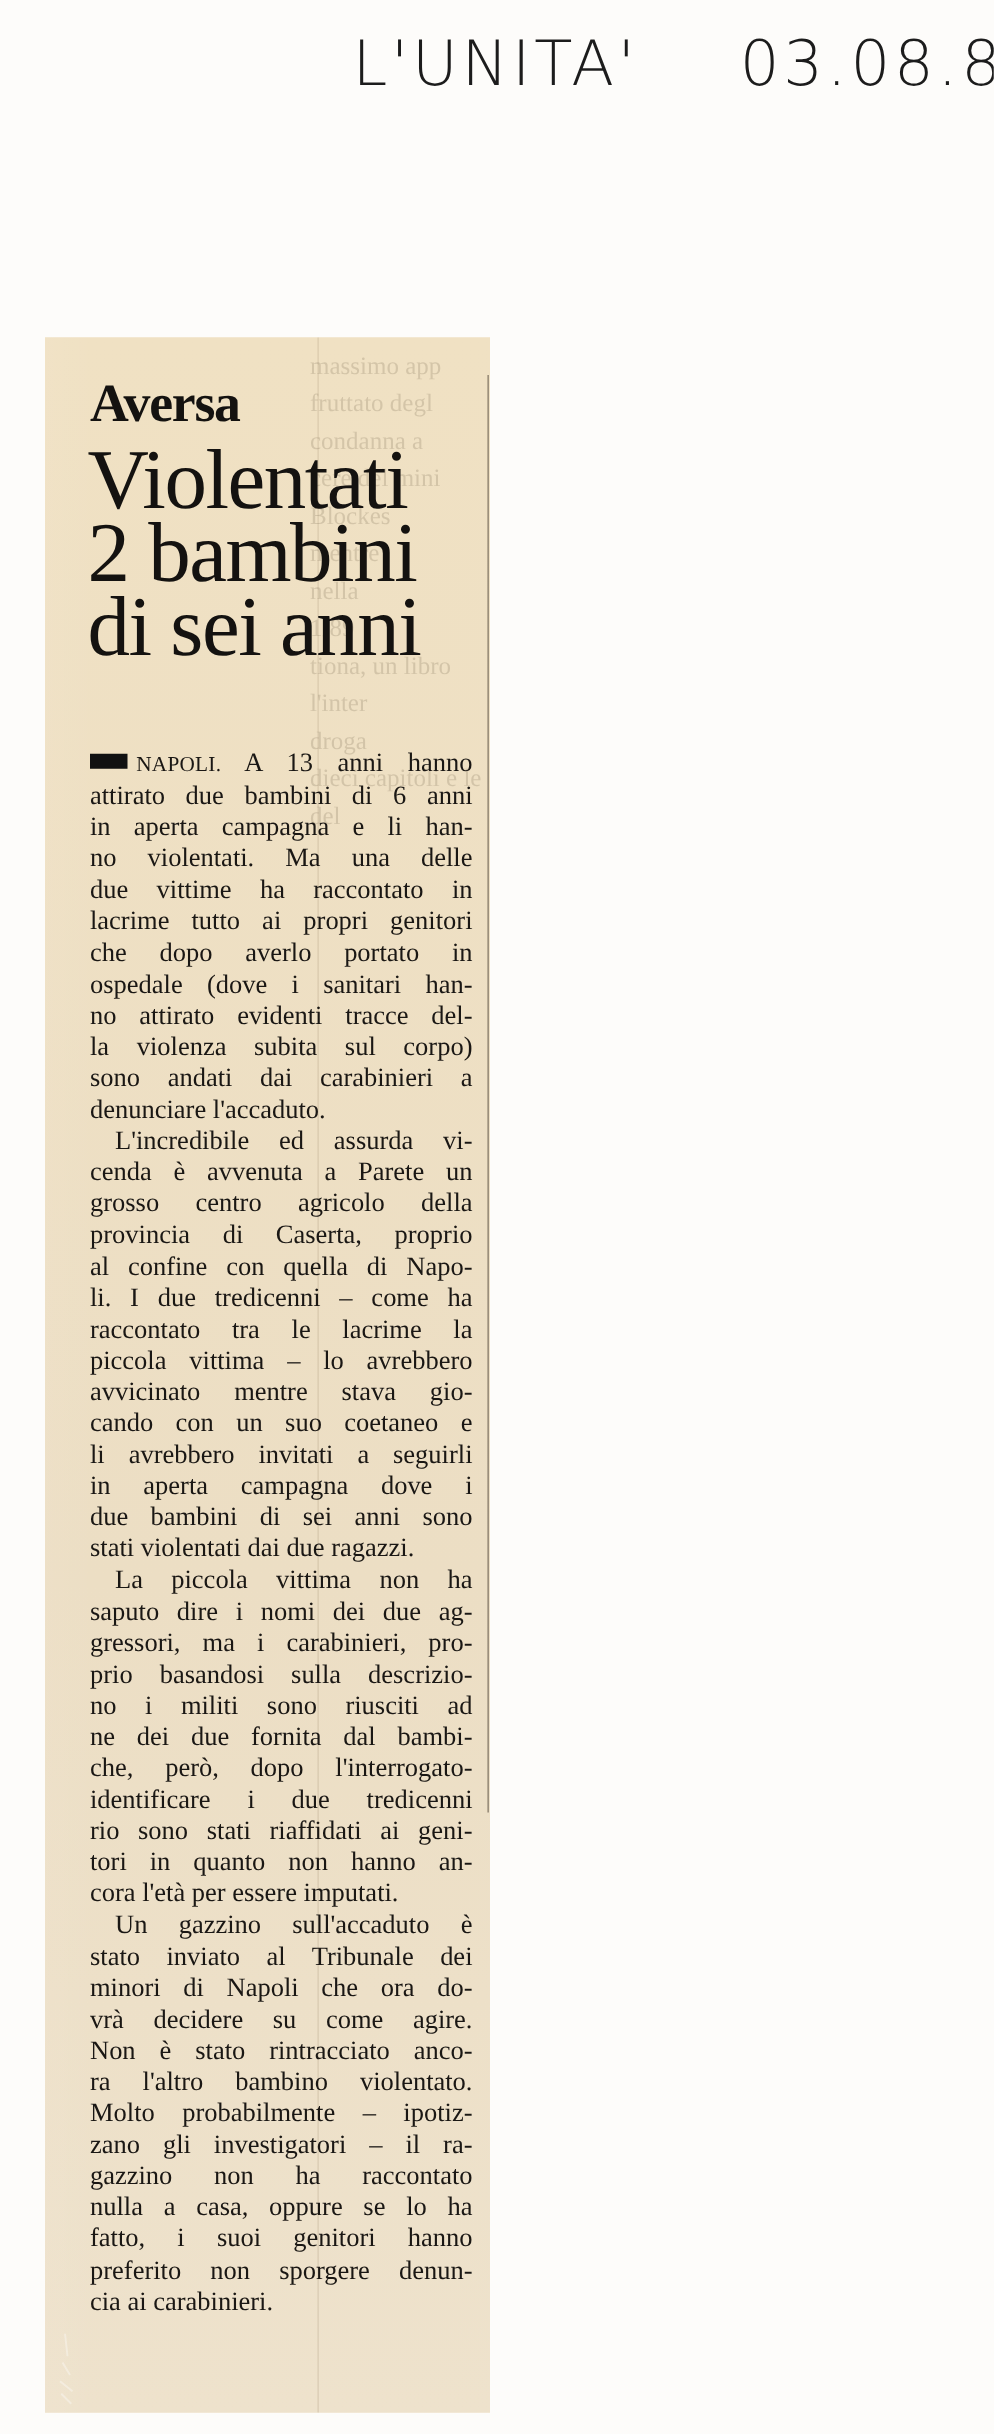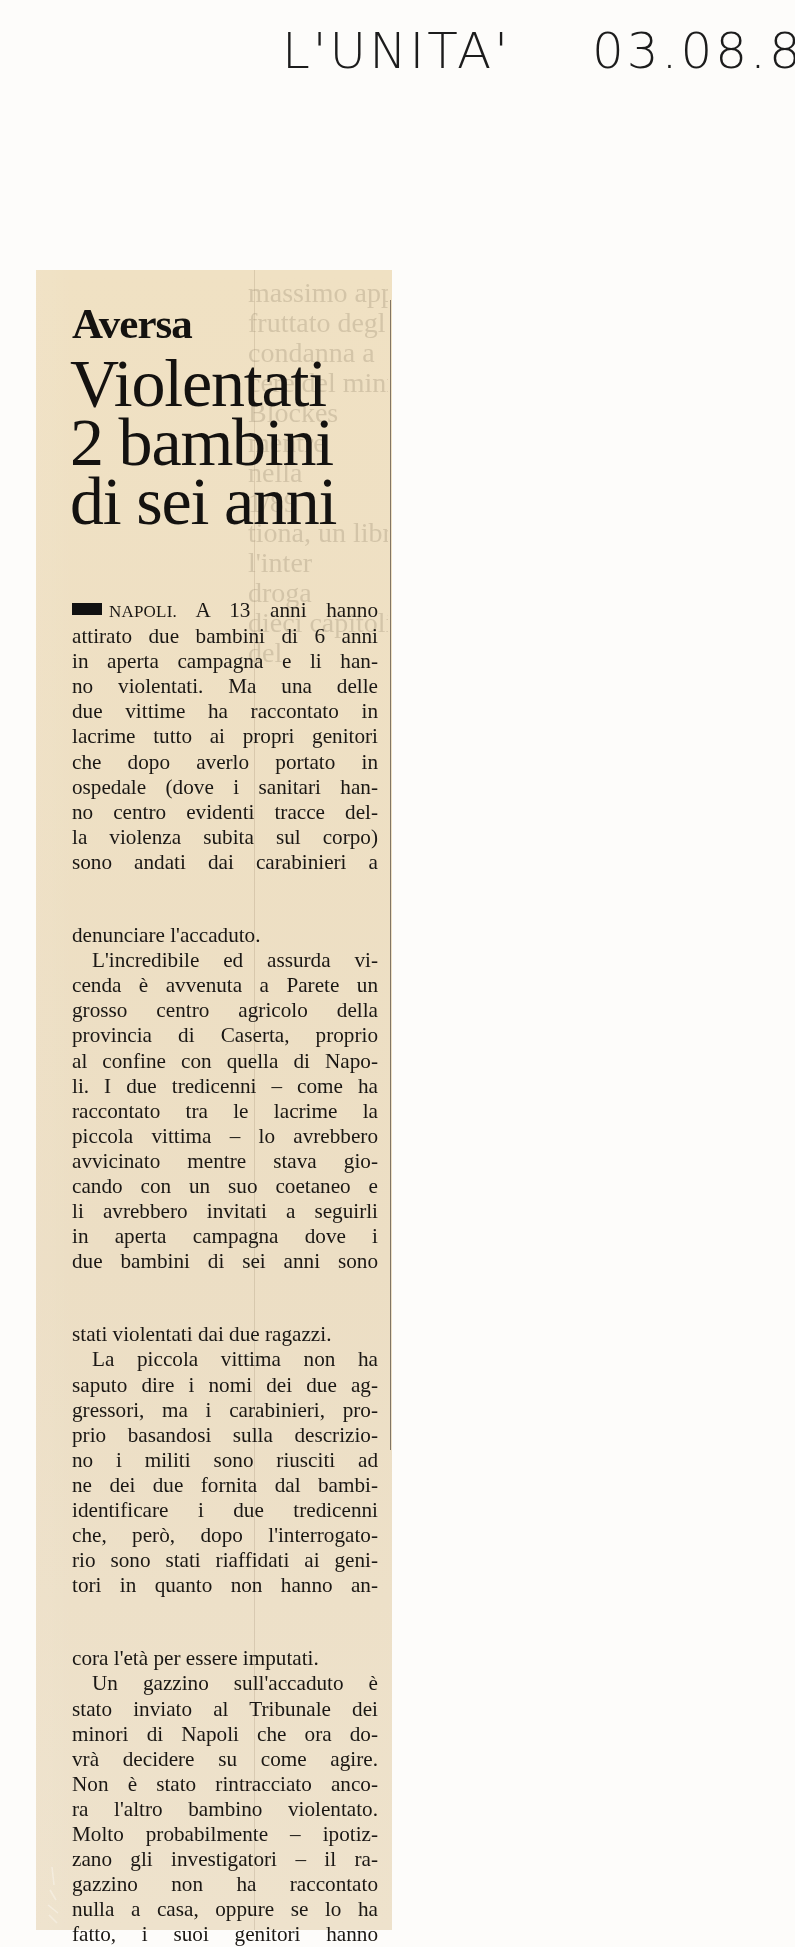--- a/index.html
+++ b/index.html
@@ -58,21 +58,21 @@
       width: 1px;
       height: 1150px;
       background: rgba(40,30,20,0.55);
     }
     .bleed-through {
       position: absolute;
       left: 212px;
       top: 8px;
       width: 140px;
       font-family: "Liberation Serif", serif;
-      font-size: 28px;
+      font-size: 20px;
       line-height: 30px;
       color: rgba(140,125,100,0.28);
       white-space: nowrap;
       overflow: hidden;
     }
     .article {
       position: absolute;
       left: 36px;
       top: 0;
       width: 306px;
@@ -116,21 +116,20 @@
       color: #1a1714;
     }
     .body .line {
       display: block;
       text-align: justify;
       text-align-last: justify;
       white-space: nowrap;
     }
     .body .line.last {
       text-align-last: left;
-      margin-top: 48px;
     }
     .body .line.indent {
       padding-left: 20px;
     }
     .dateline-bullet {
       display: inline-block;
       width: 30px;
       height: 12px;
       background: #111;
       margin-right: 7px;
@@ -192,21 +191,21 @@
     <div class="body">
       <div class="para">
         <span class="line"><span class="dateline-bullet"></span><span class="dateline">NAPOLI.</span> <span>A 13 anni hanno</span></span>
         <span class="line">attirato due bambini di 6 anni</span>
         <span class="line">in aperta campagna e li han-</span>
         <span class="line">no violentati. Ma una delle</span>
         <span class="line">due vittime ha raccontato in</span>
         <span class="line">lacrime tutto ai propri genitori</span>
         <span class="line">che dopo averlo portato in</span>
         <span class="line">ospedale (dove i sanitari han-</span>
-        <span class="line">no centro evidenti tracce del-</span>
+        <span class="line">no attirato evidenti tracce del-</span>
         <span class="line">la violenza subita sul corpo)</span>
         <span class="line">sono andati dai carabinieri a</span>
         <span class="line last">denunciare l'accaduto.</span>
       </div>
 
       <div class="para">
         <span class="line indent">L'incredibile ed assurda vi-</span>
         <span class="line">cenda è avvenuta a Parete un</span>
         <span class="line">grosso centro agricolo della</span>
         <span class="line">provincia di Caserta, proprio</span>
@@ -222,22 +221,22 @@
         <span class="line last">stati violentati dai due ragazzi.</span>
       </div>
 
       <div class="para">
         <span class="line indent">La piccola vittima non ha</span>
         <span class="line">saputo dire i nomi dei due ag-</span>
         <span class="line">gressori, ma i carabinieri, pro-</span>
         <span class="line">prio basandosi sulla descrizio-</span>
         <span class="line">no i militi sono riusciti ad</span>
         <span class="line">ne dei due fornita dal bambi-</span>
+        <span class="line">che, però, dopo l'interrogato-</span>
         <span class="line">identificare i due tredicenni</span>
-        <span class="line">che, però, dopo l'interrogato-</span>
         <span class="line">rio sono stati riaffidati ai geni-</span>
         <span class="line">tori in quanto non hanno an-</span>
         <span class="line last">cora l'età per essere imputati.</span>
       </div>
 
       <div class="para">
         <span class="line indent">Un gazzino sull'accaduto è</span>
         <span class="line">stato inviato al Tribunale dei</span>
         <span class="line">minori di Napoli che ora do-</span>
         <span class="line">vrà decidere su come agire.</span>

